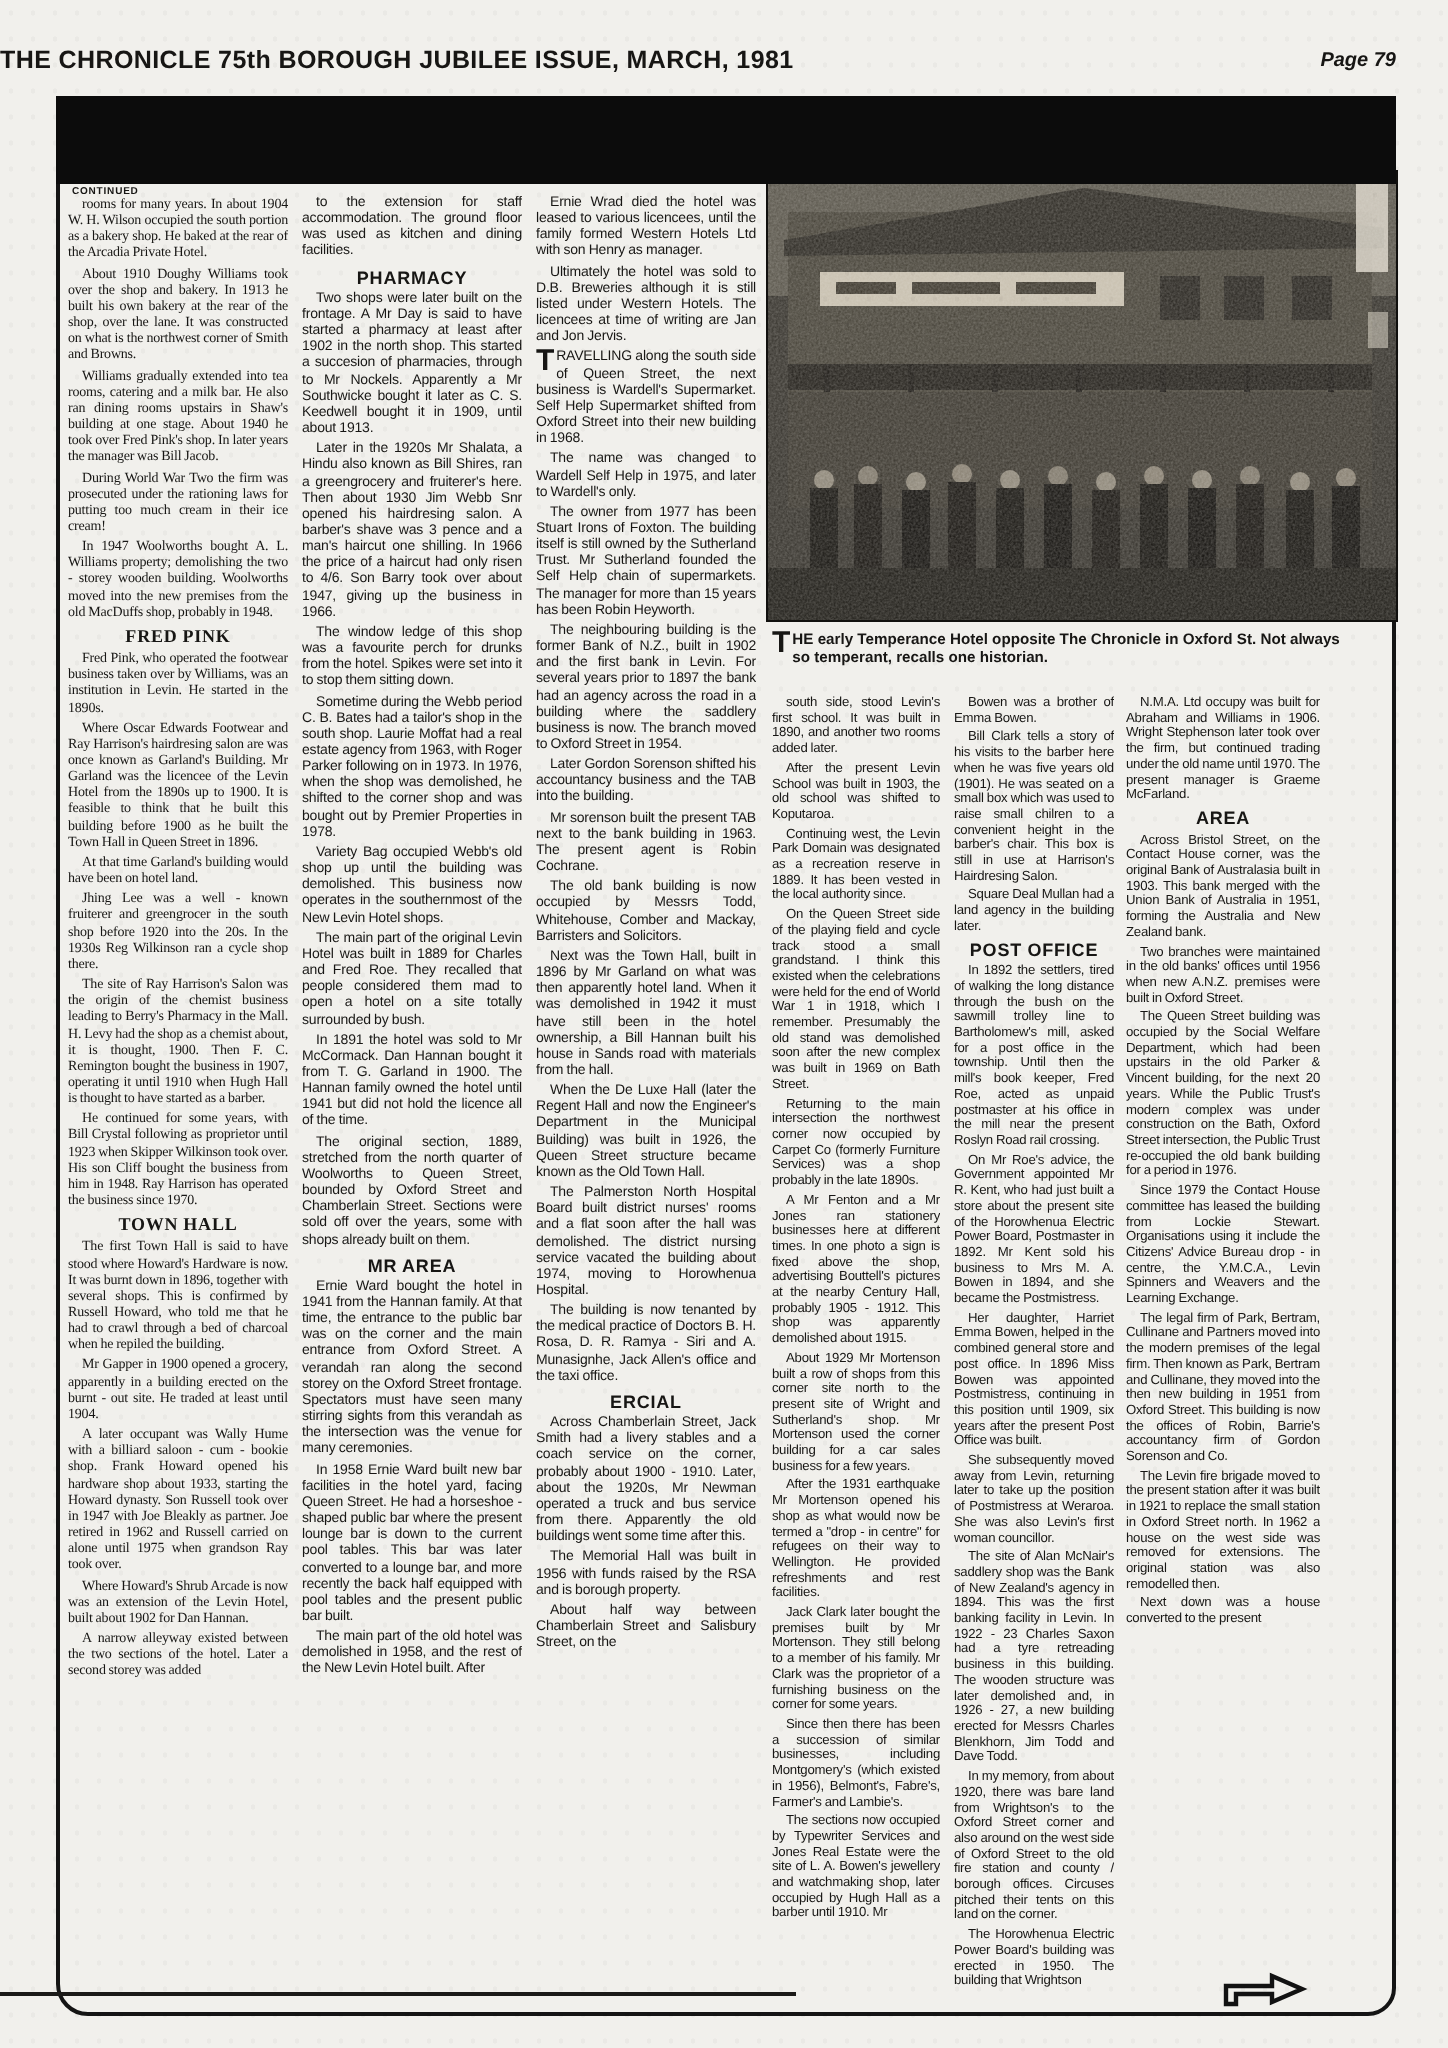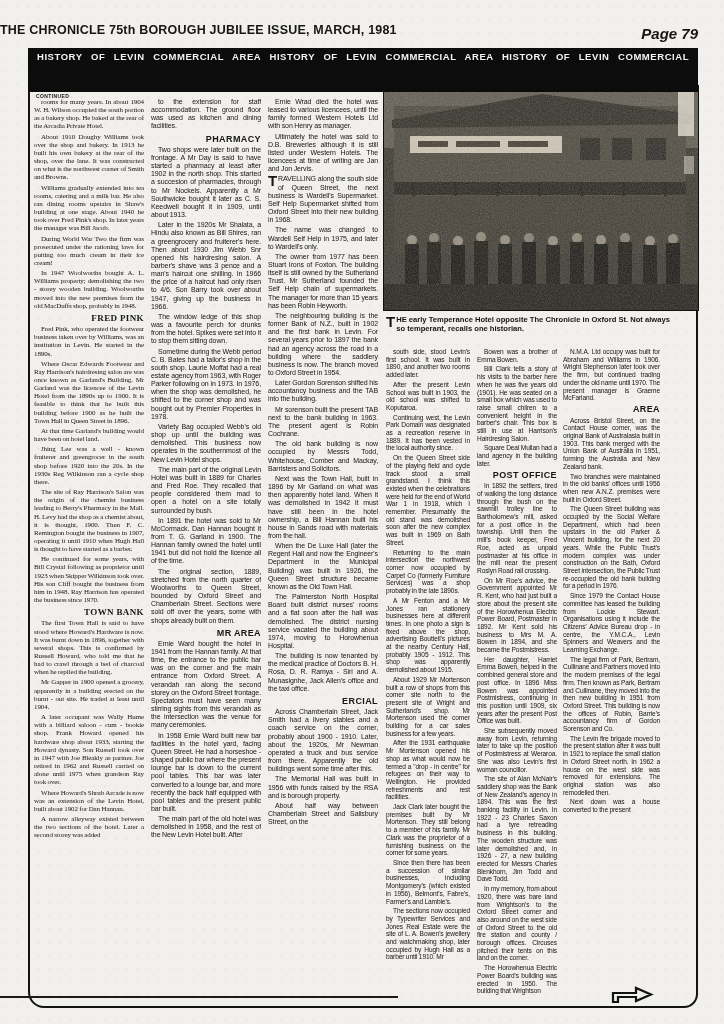--- a/index.html
+++ b/index.html
@@ -7,53 +7,52 @@
     width:724px;height:1024px;position:relative;overflow:hidden;
     background:#f1f0ec;color:#171614;
     font-family:"Liberation Sans",sans-serif;
     -webkit-font-smoothing:antialiased;
   }
   .noise{position:absolute;inset:0;pointer-events:none;z-index:50;
     background-image:radial-gradient(rgba(0,0,0,0.045) 1px, transparent 1.2px);
     background-size:11px 13px;opacity:.7;}
   .masthead{position:absolute;top:23px;left:0;width:100%;text-align:left;
     font-weight:bold;font-size:12.5px;letter-spacing:.2px;}
-  .pageno{position:absolute;top:25px;right:26px;font-weight:bold;font-size:15px;font-style:italic;}
+  .pageno{position:absolute;top:25px;right:26px;font-weight:bold;font-size:10px;font-style:italic;}
   .frame{position:absolute;left:28px;top:48px;width:670px;height:960px;
     border:2px solid #141414;border-radius:2px 2px 14px 16px;box-sizing:border-box;}
   .band{position:absolute;left:28px;top:48px;width:670px;height:44px;background:#0c0c0c;
     color:#f4f4f1;font-weight:bold;font-size:9.5px;line-height:12.6px;
     padding:3px 9px;box-sizing:border-box;z-index:2;}
   .band .bline{text-align:justify;text-align-last:justify;letter-spacing:.55px;white-space:nowrap;overflow:hidden;}
   .continued{position:absolute;left:36px;top:93px;font-size:5px;font-weight:bold;letter-spacing:.4px;}
   .col{position:absolute;text-align:justify;overflow:hidden;word-spacing:-0.2px;}
   .c13{font-size:7px;line-height:8.15px;letter-spacing:-0.1px;}
   .c46{font-size:6.6px;line-height:7.7px;letter-spacing:-0.12px;}
   .para{margin:0 0 2px 0;text-indent:7px;}
   .para.nodent{text-indent:0;}
-  .head{font-size:9px;text-align:right;margin:4px 0 3px;font-weight:bold;letter-spacing:.4px;}
+  .head{font-size:9px;text-align:center;margin:4px 0 3px;font-weight:bold;letter-spacing:.4px;}
   .dropcap{float:left;font-size:15px;line-height:12px;font-weight:bold;padding-right:1px;}
   .photo{position:absolute;left:384px;top:86px;width:314px;height:224px;background:#2a2824;
     outline:1px solid #11100e;}
   .caption{position:absolute;left:386px;top:315px;width:294px;font-weight:bold;
     font-size:7.6px;line-height:9.2px;text-align:left;}
   .cap-lead{float:left;font-size:15px;line-height:13px;font-weight:bold;padding-right:1px;}
   .scan-line{position:absolute;left:0;top:996px;width:398px;height:2px;background:#1b1a18;}
   .arrow{position:absolute;left:610px;top:985px;width:44px;height:20px;}
 </style>
 </head>
 <body>
 
 <div class="masthead">THE CHRONICLE 75th BOROUGH JUBILEE ISSUE, MARCH, 1981</div>
 <div class="pageno">Page 79</div>
 
 <div class="frame"></div>
 
 <div class="band">
-  <div class="bline">HISTORY OF LEVIN COMMERCIAL AREA   HISTORY OF LEVIN COMMERCIAL AREA   HISTORY OF LEVIN COMMERCIAL</div>
 </div>
 
 <div class="continued">CONTINUED</div>
 
 <div class="photo">
   <svg width="314" height="224" viewBox="0 0 314 224">
     <defs>
       <filter id="grain" x="0" y="0" width="100%" height="100%">
         <feTurbulence type="fractalNoise" baseFrequency="0.9" numOctaves="2" stitchTiles="stitch"></feTurbulence>
         <feColorMatrix type="matrix" values="0 0 0 0 0.85  0 0 0 0 0.83  0 0 0 0 0.78  0 0 0 0.3 0"></feColorMatrix>
@@ -122,21 +121,21 @@
     <p class="para">Williams gradually extended into tea rooms, catering and a milk bar. He also ran dining rooms upstairs in Shaw's building at one stage. About 1940 he took over Fred Pink's shop. In later years the manager was Bill Jacob.</p>
     <p class="para">During World War Two the firm was prosecuted under the rationing laws for putting too much cream in their ice cream!</p>
     <p class="para">In 1947 Woolworths bought A. L. Williams property; demolishing the two - storey wooden building. Woolworths moved into the new premises from the old MacDuffs shop, probably in 1948.</p>
     <h3 class="head">FRED PINK</h3>
     <p class="para">Fred Pink, who operated the footwear business taken over by Williams, was an institution in Levin. He started in the 1890s.</p>
     <p class="para">Where Oscar Edwards Footwear and Ray Harrison's hairdresing salon are was once known as Garland's Building. Mr Garland was the licencee of the Levin Hotel from the 1890s up to 1900. It is feasible to think that he built this building before 1900 as he built the Town Hall in Queen Street in 1896.</p>
     <p class="para">At that time Garland's building would have been on hotel land.</p>
     <p class="para">Jhing Lee was a well - known fruiterer and greengrocer in the south shop before 1920 into the 20s. In the 1930s Reg Wilkinson ran a cycle shop there.</p>
     <p class="para">The site of Ray Harrison's Salon was the origin of the chemist business leading to Berry's Pharmacy in the Mall. H. Levy had the shop as a chemist about, it is thought, 1900. Then F. C. Remington bought the business in 1907, operating it until 1910 when Hugh Hall is thought to have started as a barber.</p>
     <p class="para">He continued for some years, with Bill Crystal following as proprietor until 1923 when Skipper Wilkinson took over. His son Cliff bought the business from him in 1948. Ray Harrison has operated the business since 1970.</p>
-    <h3 class="head">TOWN BANK</h3>
+    <h3 class="head">TOWN HALL</h3>
     <p class="para">The first Town Hall is said to have stood where Howard's Hardware is now. It was burnt down in 1896, together with several shops. This is confirmed by Russell Howard, who told me that he had to crawl through a bed of charcoal when he repiled the building.</p>
     <p class="para">Mr Gapper in 1900 opened a grocery, apparently in a building erected on the burnt - out site. He traded at least until 1904.</p>
     <p class="para">A later occupant was Wally Hume with a billiard saloon - cum - bookie shop. Frank Howard opened his hardware shop about 1933, starting the Howard dynasty. Son Russell took over in 1947 with Joe Bleakly as partner. Joe retired in 1962 and Russell carried on alone until 1975 when grandson Ray took over.</p>
     <p class="para">Where Howard's Shrub Arcade is now was an extension of the Levin Hotel, built about 1902 for Dan Hannan.</p>
     <p class="para">A narrow alleyway existed between the two sections of the hotel. Later a second storey was added</p>
   </div>
 <div class="col c13" style="left:151px;top:98px;width:110px;height:890px;">
     <p class="para">to the extension for staff accommodation. The ground floor was used as kitchen and dining facilities.</p>
     <h3 class="head">PHARMACY</h3>
     <p class="para">Two shops were later built on the frontage. A Mr Day is said to have started a pharmacy at least after 1902 in the north shop. This started a succesion of pharmacies, through to Mr Nockels. Apparently a Mr Southwicke bought it later as C. S. Keedwell bought it in 1909, until about 1913.</p>

